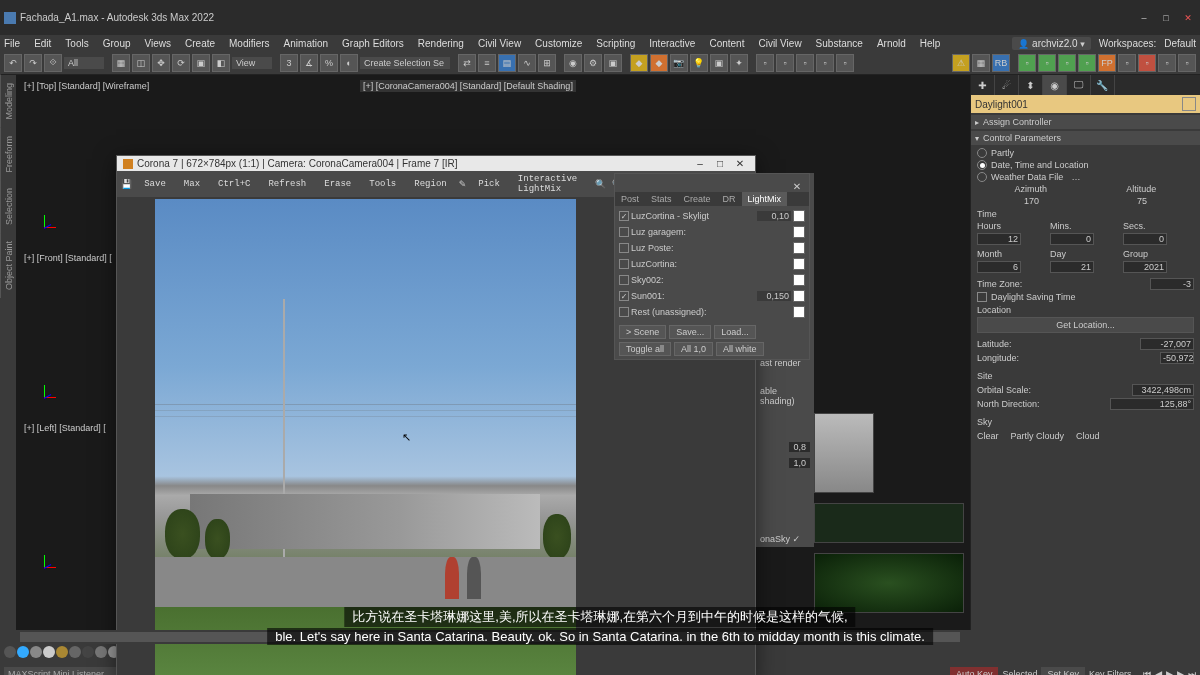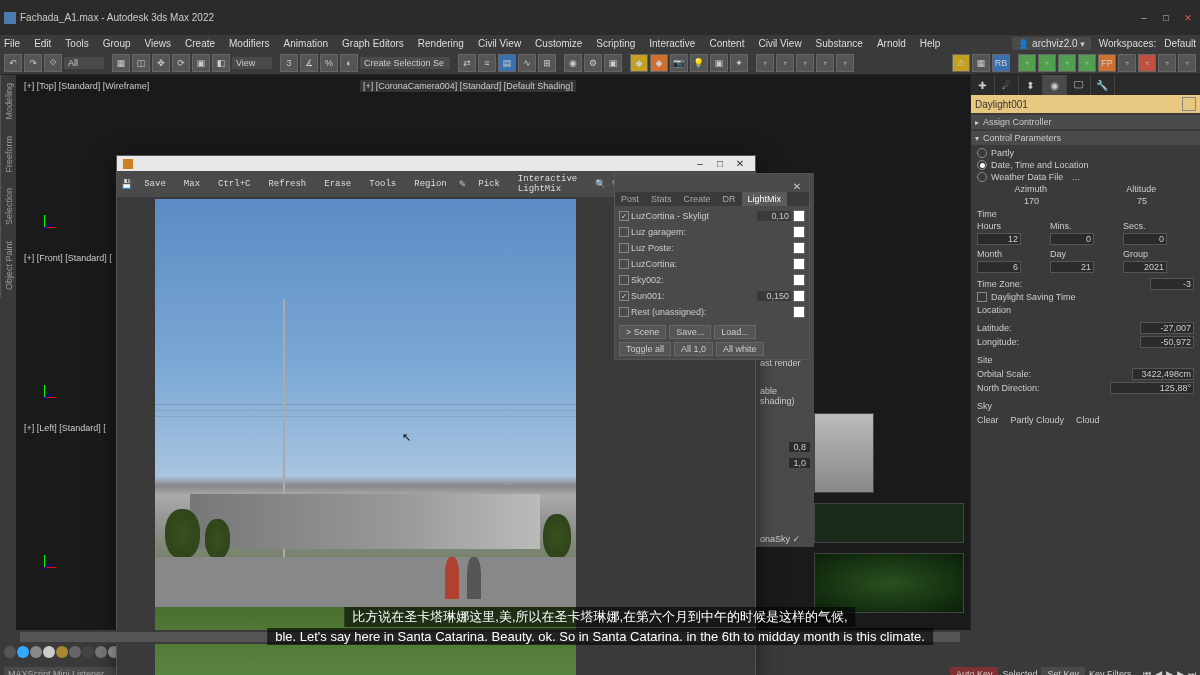--- a/index.html
+++ b/index.html
@@ -286,20 +286,21 @@
 
     <div class="render-bits">
       <div class="rb-sect" style="left:10px;top:40px;width:60px;height:80px;background:linear-gradient(#bbb,#888)"></div>
       <div class="rb-sect" style="left:10px;top:130px;width:150px;height:40px;background:#1a2a1a"></div>
       <div class="rb-sect" style="left:10px;top:180px;width:150px;height:60px;background:radial-gradient(#2a5020,#0a2008)"></div>
     </div>
 
     <div class="corona-window">
       <div class="corona-title">
         <div class="corona-title-icon"></div>
+        <span>Corona 7 | 672×784px (1:1) | Camera: CoronaCamera004 | Frame 7 [IR]</span>
         <div class="corona-title-btns">
           <span>–</span>
           <span>□</span>
           <span>✕</span>
         </div>
       </div>
       <div class="corona-toolbar">
         <span>💾</span>
         <span class="corona-btn">Save</span>
         <span class="corona-btn">Max</span>
@@ -459,27 +460,28 @@
       </div>
       <div class="cp-field-row" style="margin-top:4px">
         <span class="cp-field-label">Time Zone:</span>
         <span class="cp-input">-3</span>
       </div>
       <div class="cp-radio-row">
           <span class="lm-check"></span>
           <span>Daylight Saving Time</span>
         </div>
       <div class="cp-label">Location</div>
+      <div class="cp-wide-btn">Get Location...</div>
       <div class="cp-field-row" style="margin-top:4px">
         <span class="cp-field-label">Latitude:</span>
         <span class="cp-input" style="width:54px">-27,007</span>
       </div>
       <div class="cp-field-row">
         <span class="cp-field-label">Longitude:</span>
-        <span class="cp-input" style="width:54px">-50,972</span>
+        <span class="cp-input" style="width:34px">-50,972</span>
       </div>
       <div class="cp-label" style="margin-top:4px">Site</div>
       <div class="cp-field-row">
         <span class="cp-field-label">Orbital Scale:</span>
         <span class="cp-input" style="width:62px">3422,498cm</span>
       </div>
       <div class="cp-field-row">
         <span class="cp-field-label">North Direction:</span>
         <span class="cp-input" style="width:84px">125,88°</span>
       </div>

